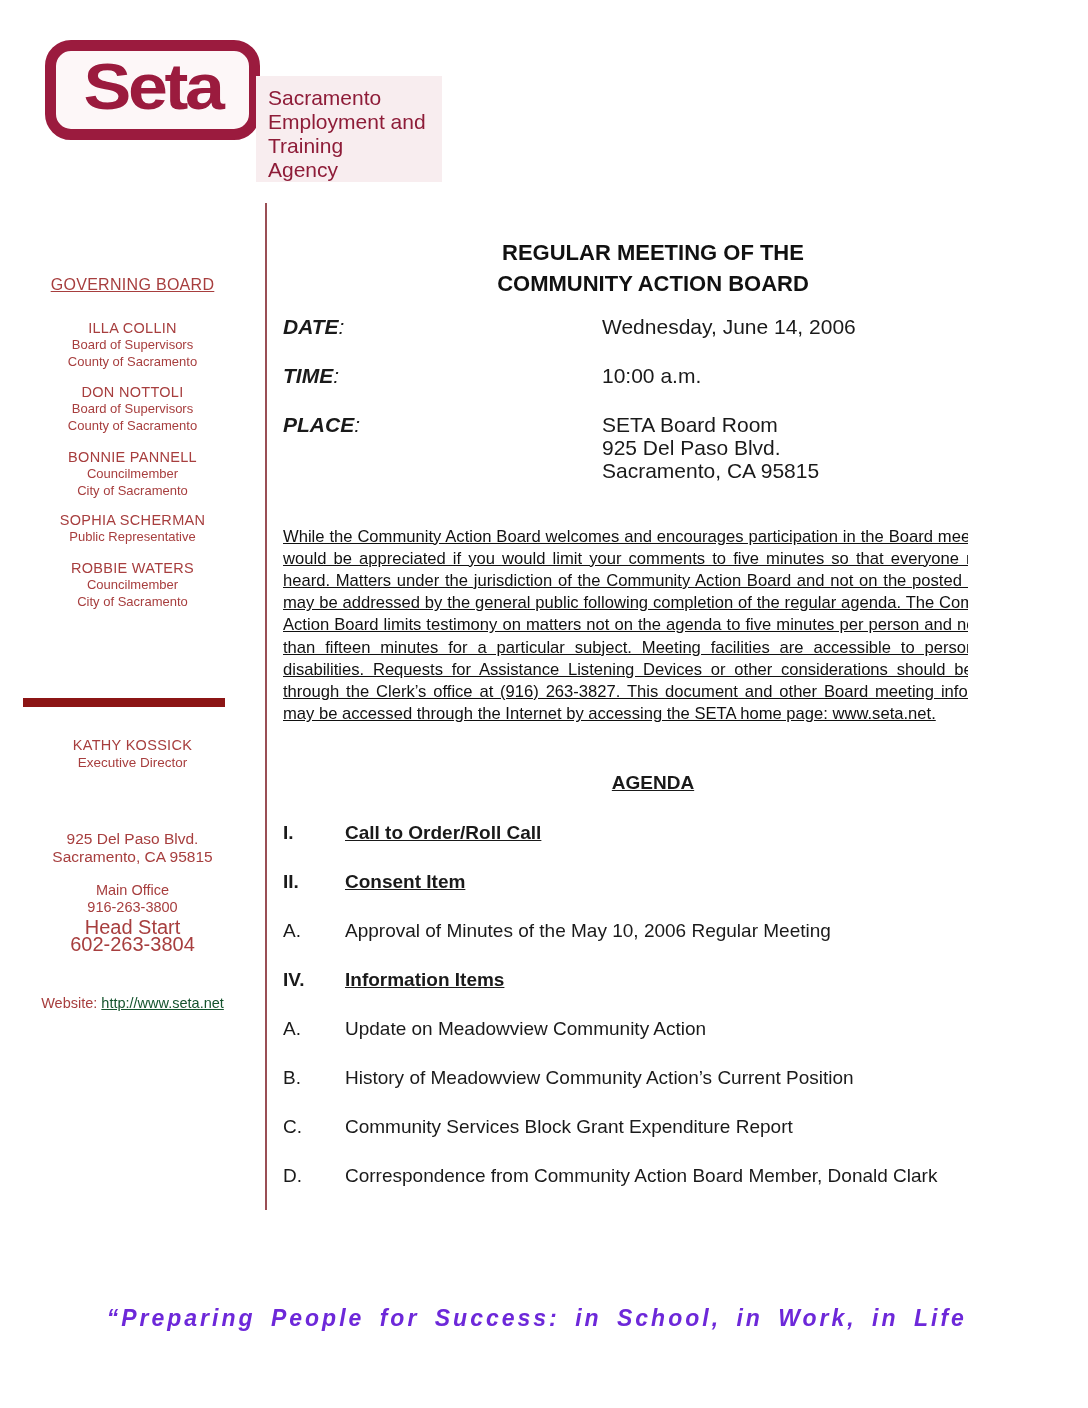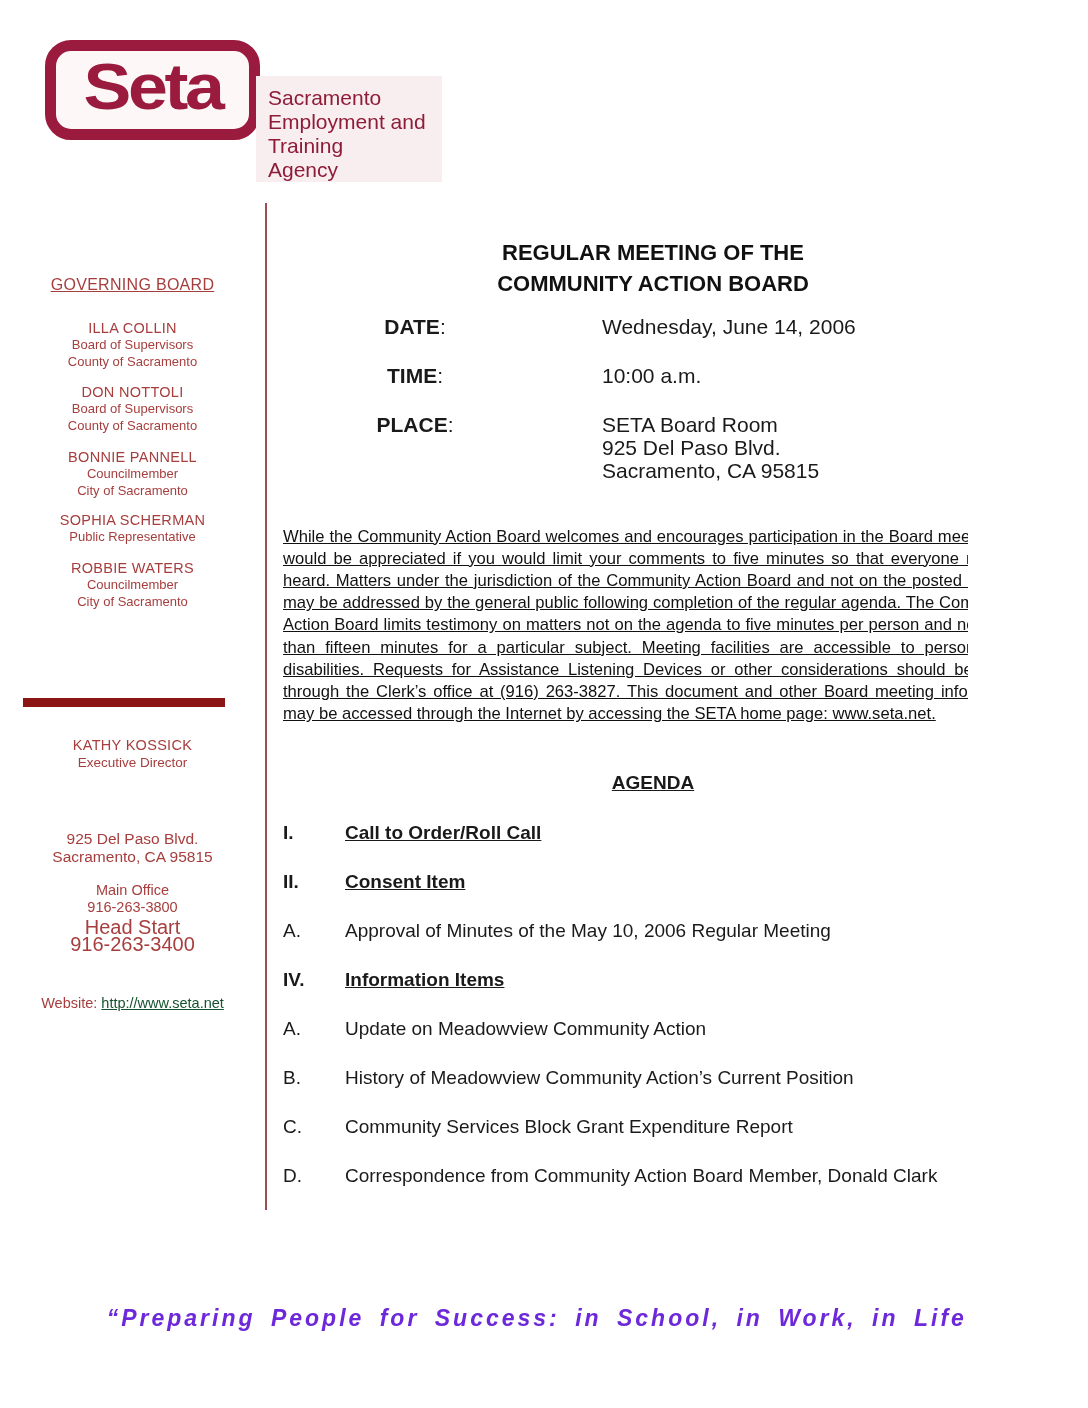--- a/index.html
+++ b/index.html
@@ -38,21 +38,21 @@
   .office{top:882px;font-size:14.5px;line-height:16.5px;}
   .hstart{top:910px;font-size:20px;line-height:16.5px;margin-top:9px;}
   .website{top:995px;font-size:14.5px;}
   .website a{color:#14532d;text-decoration:underline;cursor:pointer;}
   
   .main{position:absolute;left:283px;top:0;width:740px;}
   .mblock{position:absolute;left:0;width:740px;}
   .title{top:238px;text-align:center;font-weight:bold;font-size:22px;line-height:30.5px;color:#111;}
   .details{top:315px;}
   .drow{display:flex;margin-bottom:26px;font-size:21px;line-height:23px;}
-  .dlabel{width:264px;text-align:center;white-space:nowrap;}
+  .dlabel{width:264px;text-align:left;white-space:nowrap;font-style:italic;}
   .dlabel b{font-weight:bold;}
   .dvalue{margin-left:55px;text-align:left;}
   .notice{
     top:509px;font-size:16.6px;line-height:22.2px;text-align:justify;
     text-decoration:underline;color:#111;
   }
   .agenda-heading{top:772px;text-align:center;font-size:19px;font-weight:bold;}
   .agenda-heading span{text-decoration:underline;}
   .agenda{top:821px;}
   .arow{display:flex;margin-bottom:26px;font-size:19px;line-height:23px;}
@@ -125,21 +125,21 @@
       <div>Sacramento, CA 95815</div>
     </div>
 
     <div class="sb office">
       <div>Main Office</div>
       <div>916-263-3800</div>
     </div>
 
     <div class="sb hstart">
       <div>Head Start</div>
-      <div>916-263-3400</div>
+      <div>602-263-3804</div>
     </div>
 
     <div class="sb website">
       <span>Website:</span>
       <a>http://www.seta.net</a>
     </div>
   </aside>
 
   <main class="main">
 

